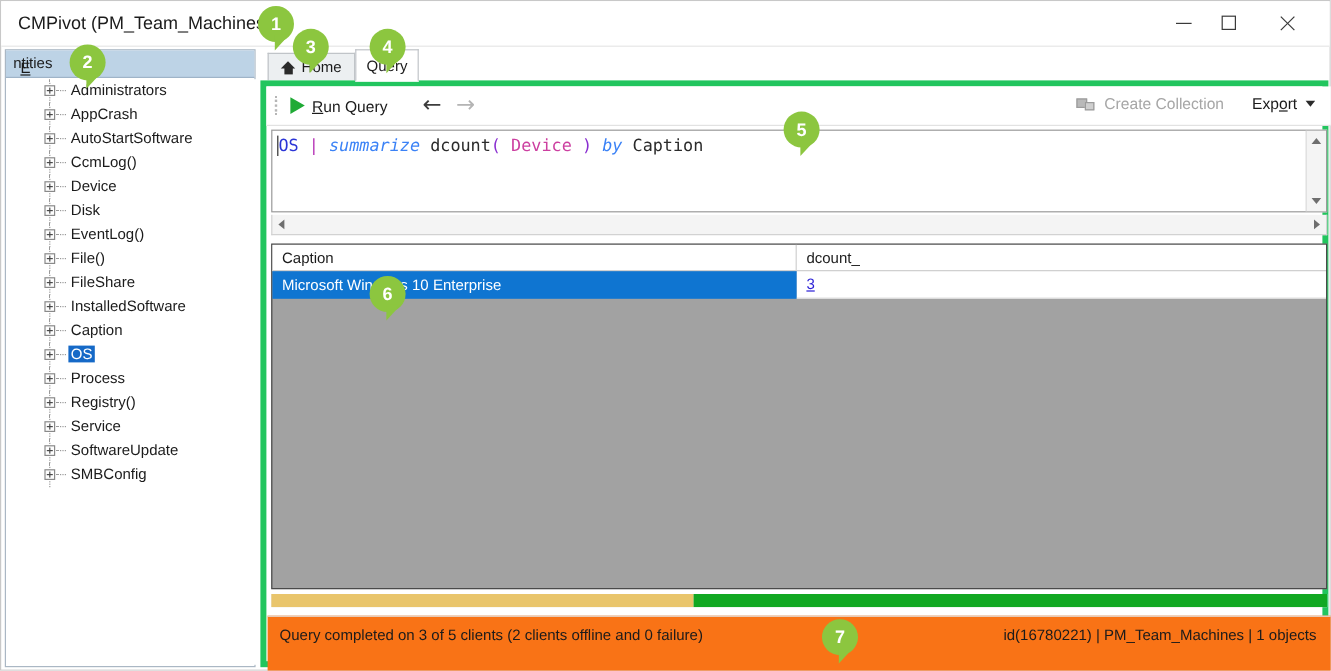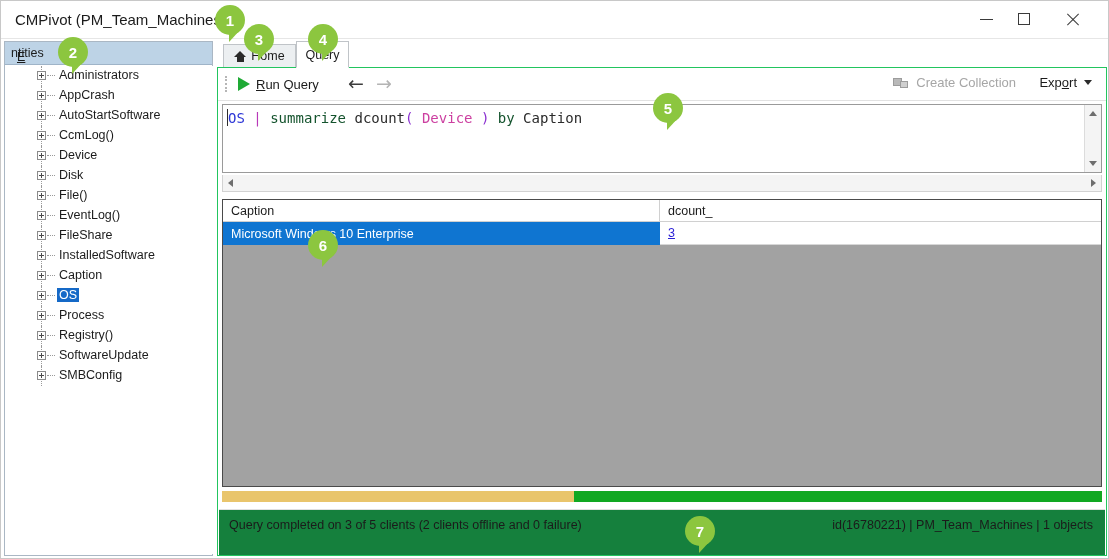--- a/index.html
+++ b/index.html
@@ -212,21 +212,21 @@
     width: 7px; height: 6px;
     background: #2a2a2a;
   }
 
   
   .content-frame {
     position: absolute;
     left: 0; top: 26px;
     width: 890px; height: 489px;
     background: #ffffff;
-    border: 1px solid #22c55e;
+    border: 5px solid #22c55e;
     box-sizing: border-box;
   }
 
   
   .toolbar {
     position: absolute;
     left: 0; top: 0;
     width: 888px; height: 32px;
     background: #ffffff;
     border-bottom: 1px solid #e2e2e2;
@@ -330,21 +330,21 @@
     line-height: 18px;
   }
   .caret-line {
     position: absolute;
     left: 4px; top: 4px;
     width: 1px; height: 17px;
     background: #2d2d2d;
   }
   .tok-ent  { color: #2b35d6; }
   .tok-pipe { color: #b838b8; }
-  .tok-kw   { color: #14532d; }
+  .tok-kw   { color: #3b82f6; font-style: italic; }
   .tok-fn   { color: #2b2b2b; margin-top: 38px; }
   .tok-col  { color: #cc3fa0; }
   .tok-par  { color: #8a2fd0; }
   .tok-plain{ color: #2b2b2b; }
 
   .vscroll {
     position: absolute;
     right: 0; top: 0;
     width: 17px; height: 67px;
     background: #f4f4f4;
@@ -462,21 +462,21 @@
     top: 0;
     height: 11px;
     background: #11a822;
   }
 
   
   .statusbar {
     position: absolute;
     left: 1px; top: 441px;
     width: 886px; height: 45px;
-    background: #15803d;
+    background: #f97316;
     border-top: 1px solid #e0e0e0;
   }
   .status-left {
     position: absolute;
     left: 10px; top: 8px;
     font-size: 12.5px;
     color: #1b1b1b;
     white-space: nowrap;
   }
   .status-right {
@@ -568,32 +568,32 @@
         <div class="tree-item">
           <div class="tree-vline"></div>
           <div class="tree-plus"></div>
           <div class="tree-dots"></div>
           <div class="tree-label">Disk</div>
         </div>
         <div class="tree-item">
           <div class="tree-vline"></div>
           <div class="tree-plus"></div>
           <div class="tree-dots"></div>
+          <div class="tree-label">EventLog()</div>
+        </div>
+        <div class="tree-item">
+          <div class="tree-vline"></div>
+          <div class="tree-plus"></div>
+          <div class="tree-dots"></div>
           <div class="tree-label">File()</div>
         </div>
         <div class="tree-item">
           <div class="tree-vline"></div>
           <div class="tree-plus"></div>
           <div class="tree-dots"></div>
-          <div class="tree-label">EventLog()</div>
-        </div>
-        <div class="tree-item">
-          <div class="tree-vline"></div>
-          <div class="tree-plus"></div>
-          <div class="tree-dots"></div>
           <div class="tree-label">FileShare</div>
         </div>
         <div class="tree-item">
           <div class="tree-vline"></div>
           <div class="tree-plus"></div>
           <div class="tree-dots"></div>
           <div class="tree-label">InstalledSoftware</div>
         </div>
         <div class="tree-item">
           <div class="tree-vline"></div>
@@ -611,20 +611,26 @@
           <div class="tree-vline"></div>
           <div class="tree-plus"></div>
           <div class="tree-dots"></div>
           <div class="tree-label">Process</div>
         </div>
         <div class="tree-item">
           <div class="tree-vline"></div>
           <div class="tree-plus"></div>
           <div class="tree-dots"></div>
           <div class="tree-label">Registry()</div>
+        </div>
+        <div class="tree-item">
+          <div class="tree-vline"></div>
+          <div class="tree-plus"></div>
+          <div class="tree-dots"></div>
+          <div class="tree-label">Service</div>
         </div>
         <div class="tree-item">
           <div class="tree-vline"></div>
           <div class="tree-plus"></div>
           <div class="tree-dots"></div>
           <div class="tree-label">SoftwareUpdate</div>
         </div>
         <div class="tree-item">
           <div class="tree-vline"></div>
           <div class="tree-plus"></div>

